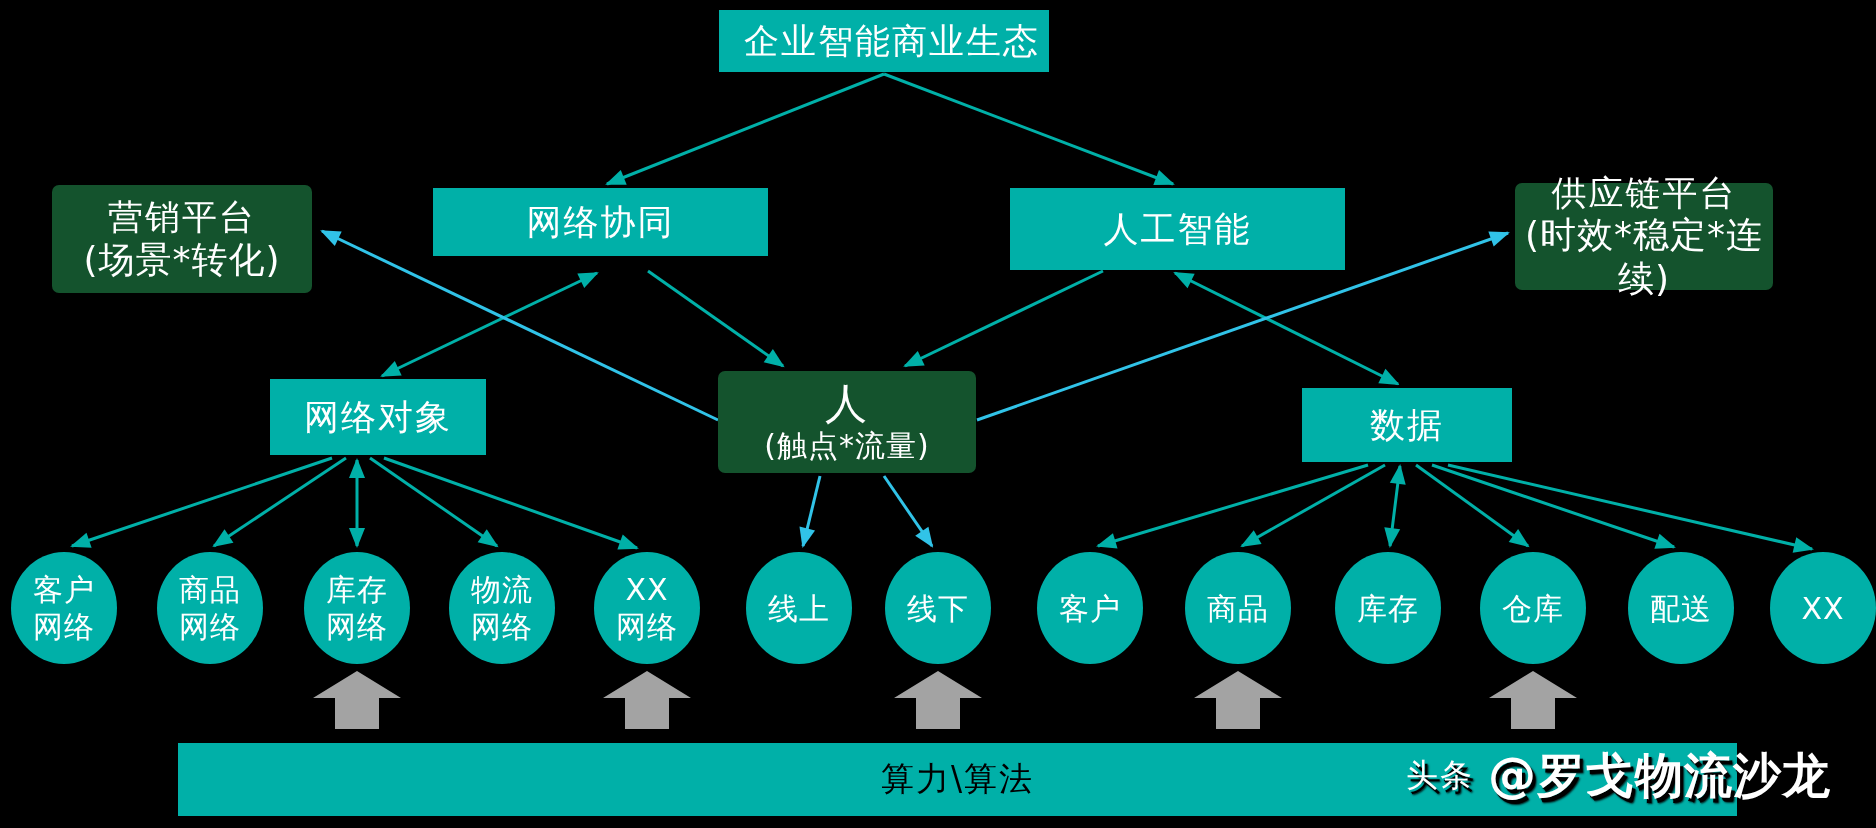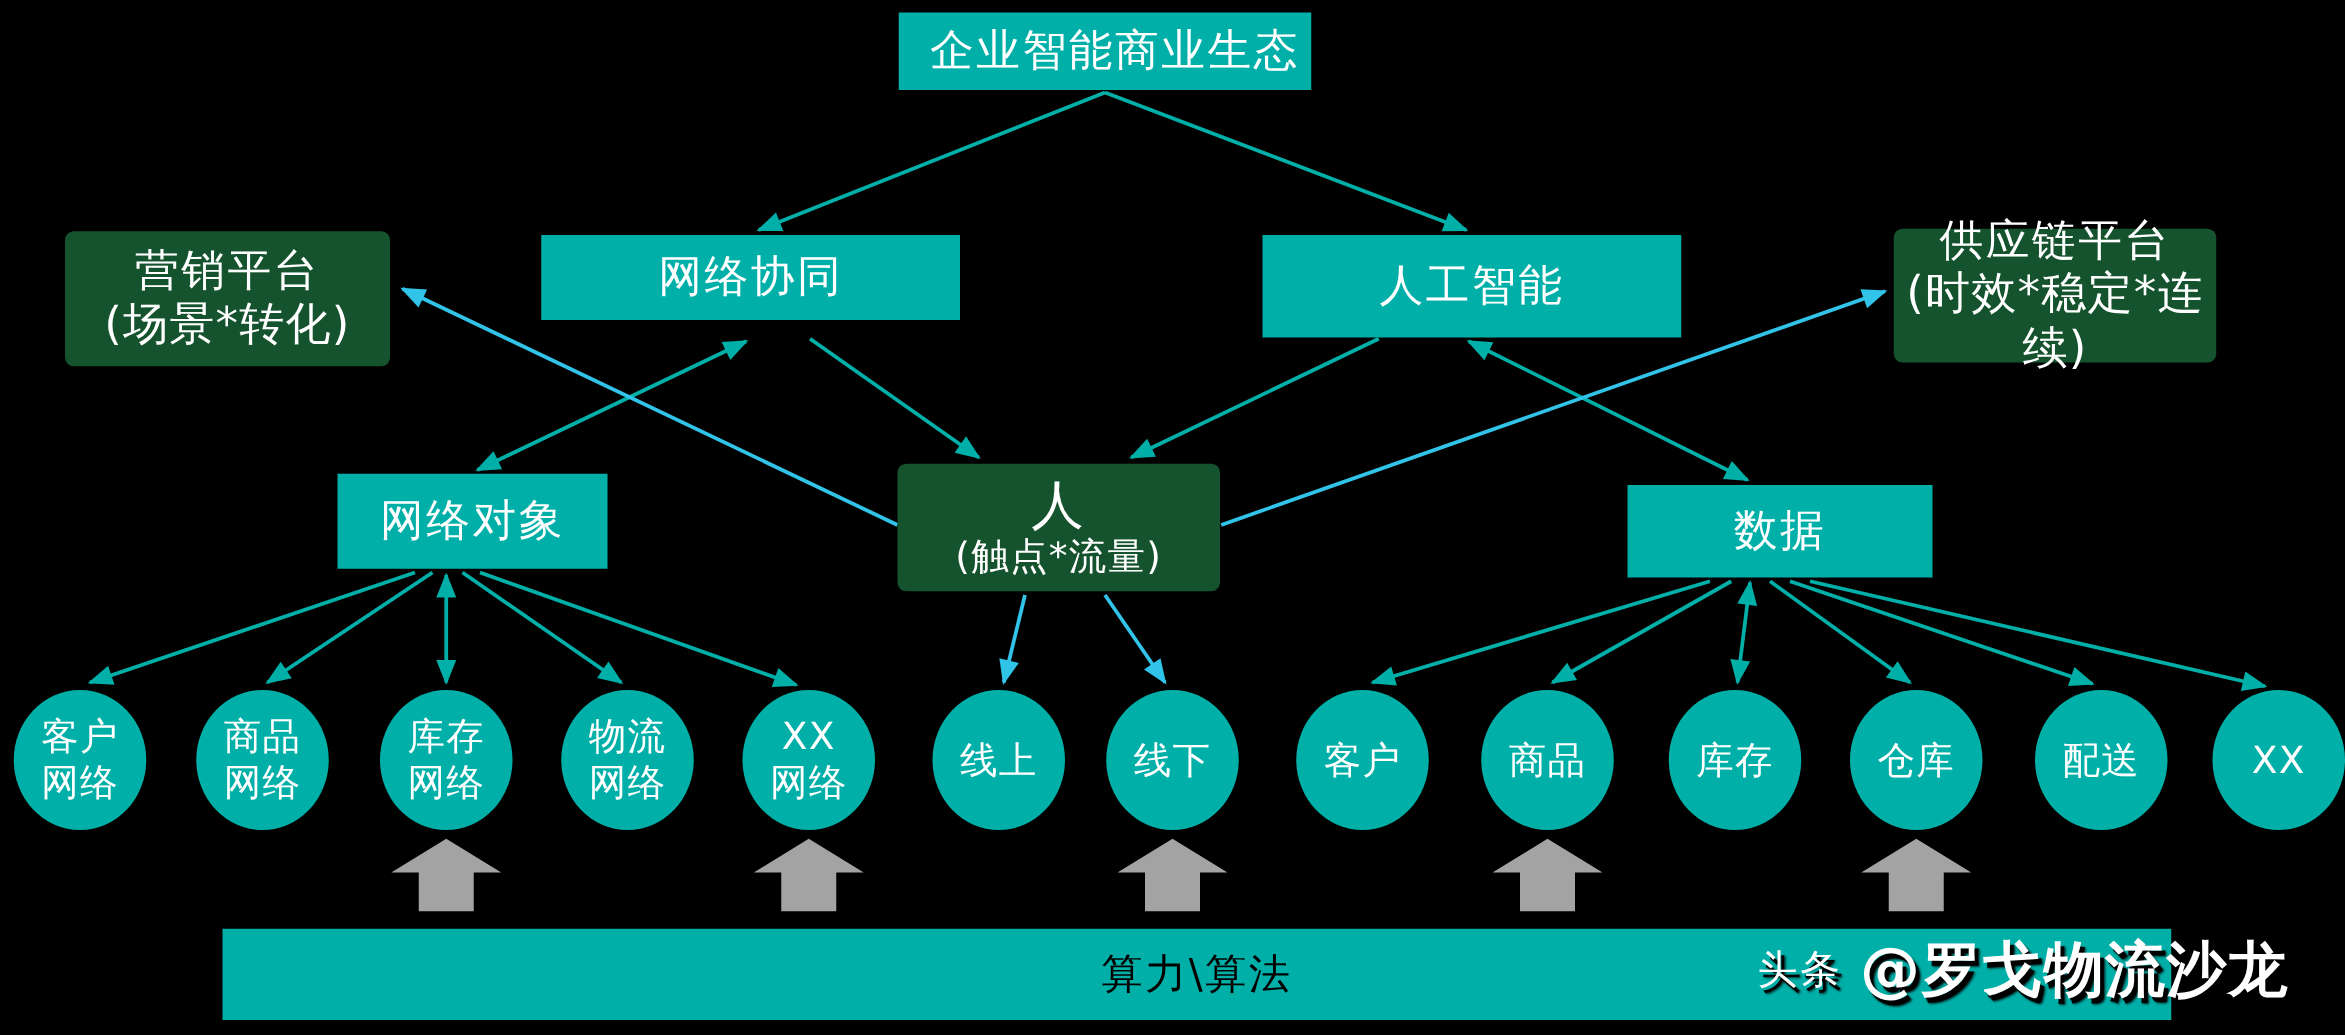--- a/index.html
+++ b/index.html
@@ -95,21 +95,21 @@
 
   <div class="node teal" style="left:270px;top:379px;width:216px;height:76px;">
     <span class="t1">网络对象</span>
   </div>
 
   <div class="node blue" style="left:718px;top:371px;width:258px;height:102px;">
     <span class="t1" style="font-size:42px;">人</span>
     <span class="t2" style="font-size:30px;">(触点*流量)</span>
   </div>
 
-  <div class="node teal" style="left:1302px;top:388px;width:244px;height:74px;">
+  <div class="node teal" style="left:1302px;top:388px;width:210px;height:74px;">
     <span class="t1">数据</span>
   </div>
 
   <div class="circle" style="left:11px;top:552px;">
     <span>客户</span>
       <span>网络</span>
   </div>
   <div class="circle" style="left:157px;top:552px;">
     <span>商品</span>
       <span>网络</span>

